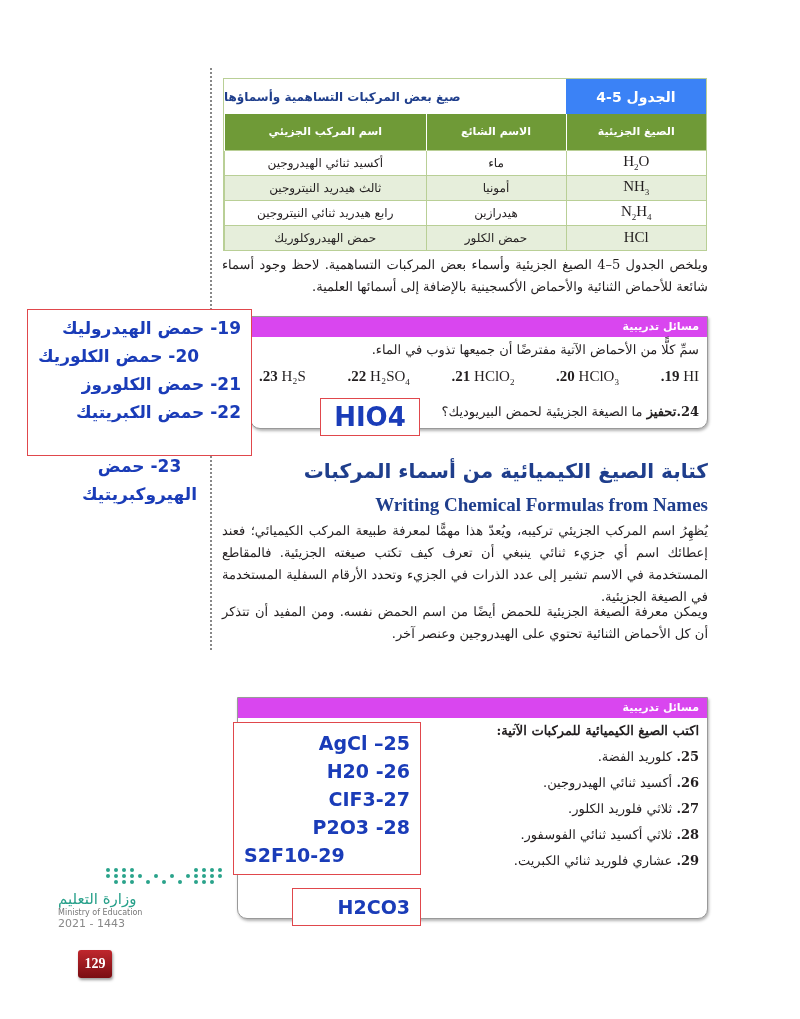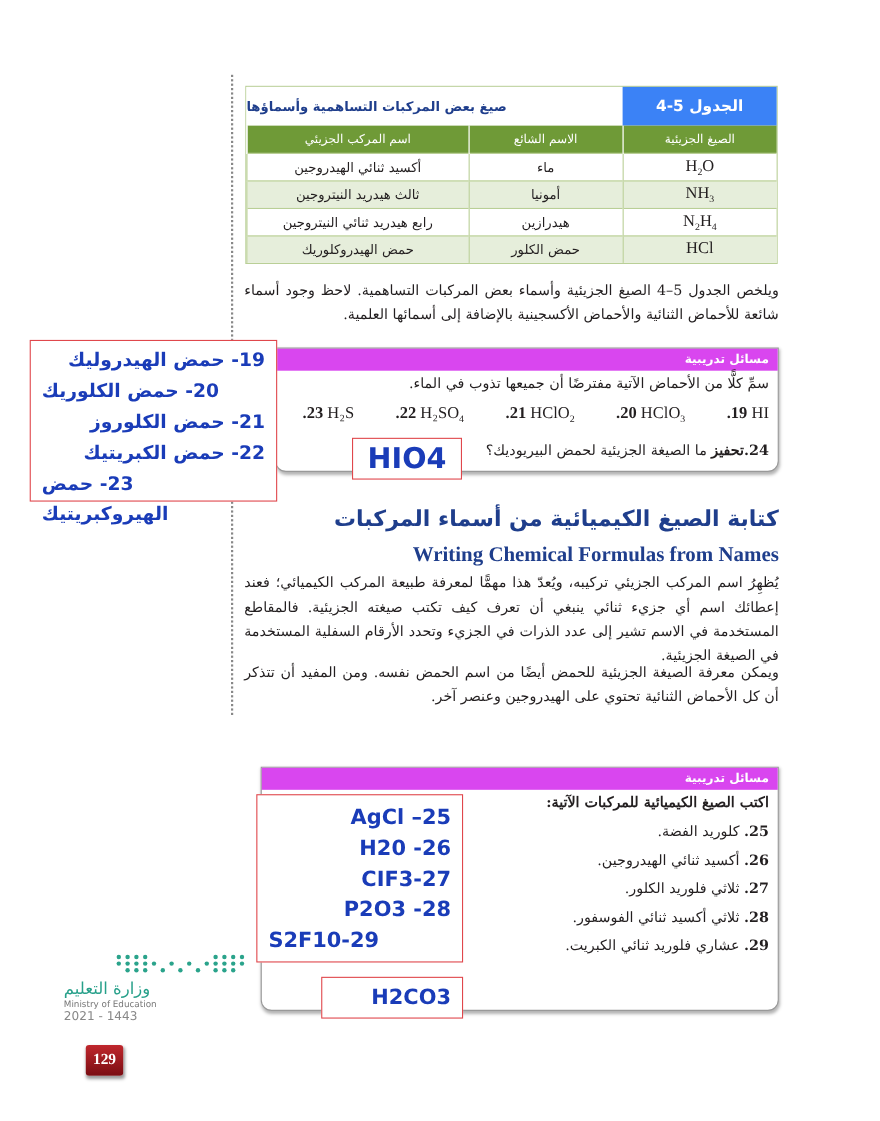--- a/index.html
+++ b/index.html
@@ -7,35 +7,35 @@
   body { position: relative; font-family: "DejaVu Serif", serif; color: #231f20; }
 
   .dotted-rule { position: absolute; left: 210px; top: 68px; height: 582px; border-left: 2px dotted #888; }
 
   
   .table-wrap { position: absolute; left: 223px; top: 78px; width: 484px; border: 1px solid #b9cf96; }
   .table-title-row { display: flex; flex-direction: row-reverse; height: 35px; }
   .table-num { width: 140px; background: #3b82f6; color: #fff; font-family: "DejaVu Sans", sans-serif; font-weight: bold; font-size: 14px; display: flex; align-items: center; justify-content: center; direction: rtl; }
   .table-caption { flex: 1; background: #fff; color: #1f3e8c; font-family: "DejaVu Sans", sans-serif; font-weight: bold; font-size: 12px; display: flex; align-items: center; justify-content: flex-end; padding-right: 10px; direction: rtl; }
   table { width: 100%; border-collapse: collapse; direction: rtl; }
-  th { background: #6f9a37; color: #fff; font-family: "DejaVu Sans", sans-serif; font-weight: normal; font-size: 11px; height: 25px; border-left: 1px solid #fff; }
+  th { background: #6f9a37; color: #fff; font-family: "DejaVu Sans", sans-serif; font-weight: bold; font-size: 11px; height: 36px; border-left: 1px solid #fff; }
   td { height: 25px; font-size: 12px; text-align: center; border-left: 1px solid #b9cf96; border-top: 1px solid #b9cf96; }
   tr.alt td { background: #e6eedb; }
   td.formula { font-family: "Liberation Serif", serif; font-size: 15px; width: 140px; }
   td.common { width: 140px; }
   sub { font-size: 9px; }
 
   .para { position: absolute; left: 222px; width: 486px; direction: rtl; text-align: justify; font-size: 13px; line-height: 22px; }
 
   
   .practice { position: absolute; background: #fff; border: 1px solid #999; border-radius: 0 0 10px 10px; box-shadow: 1px 2px 3px rgba(0,0,0,0.3); }
   .practice-head { height: 20px; background: #d946ef; color: #fff; font-family: "DejaVu Sans", sans-serif; font-weight: bold; font-size: 11px; direction: rtl; padding-right: 8px; line-height: 20px; }
   .practice-line { direction: rtl; font-size: 13px; padding-right: 8px; line-height: 26px; }
   .qs { display: flex; flex-direction: row-reverse; justify-content: space-between; padding: 0 8px; font-family: "Liberation Serif", serif; font-size: 15px; line-height: 26px; }
-  .qs b { font-weight: bold; margin-left: 16px; }
+  .qs b { font-weight: bold; }
 
   .answer-box { position: absolute; border: 1.5px solid #e0474c; background: #fff; color: #1a3cb8; font-family: "DejaVu Sans", sans-serif; font-weight: bold; }
   .answer-line { direction: rtl; text-align: left; }
 
   .heading-ar { position: absolute; right: 92px; top: 459px; font-family: "DejaVu Sans", sans-serif; font-weight: bold; color: #1f3e8c; font-size: 20px; direction: rtl; }
   .heading-en { position: absolute; right: 92px; top: 494px; font-family: "Liberation Serif", serif; font-weight: bold; color: #1f3e8c; font-size: 19px; }
 
   .logo { position: absolute; left: 58px; top: 868px; width: 150px; }
   .dots { display: grid; grid-template-columns: repeat(15, 6px); gap: 2px; margin-left: 48px; }
   .dot { width: 4px; height: 4px; border-radius: 50%; background: #2aa38b; }
@@ -104,21 +104,21 @@
 
 <div class="answer-box" style="left:320px; top:398px; width:100px; height:38px; font-size:26px; display:flex; align-items:center; justify-content:center;">
   <span>HIO4</span>
 </div>
 
 <div class="answer-box" style="left:27px; top:309px; width:225px; height:147px; font-size:17px; padding:4px 10px; line-height:28px;">
   <div class="answer-line" style="text-align:right;">19- حمض الهيدروليك</div>
   <div class="answer-line" style="text-align:left;">20- حمض الكلوريك</div>
   <div class="answer-line" style="text-align:right;">21- حمض الكلوروز</div>
   <div class="answer-line" style="text-align:right;">22- حمض الكبريتيك</div>
-  <div class="answer-line" style="text-align:left;">23- حمض الهيروكبريتيك</div>
+  <div class="answer-line" style="text-align:center;margin-top:26px;">23- حمض الهيروكبريتيك</div>
 </div>
 
 <div class="heading-ar">كتابة الصيغ الكيميائية من أسماء المركبات</div>
 <div class="heading-en">Writing  Chemical Formulas from Names</div>
 
 <p class="para" style="top:520px;">يُظهِرُ اسم المركب الجزيئي تركيبه، ويُعدّ هذا مهمًّا لمعرفة طبيعة المركب الكيميائي؛ فعند إعطائك اسم أي جزيء ثنائي ينبغي أن تعرف كيف تكتب صيغته الجزيئية. فالمقاطع المستخدمة في الاسم تشير إلى عدد الذرات في الجزيء وتحدد الأرقام السفلية المستخدمة في الصيغة الجزيئية.</p>
 <p class="para" style="top:601px;">ويمكن معرفة الصيغة الجزيئية للحمض أيضًا من اسم الحمض نفسه. ومن المفيد أن تتذكر أن كل الأحماض الثنائية تحتوي على الهيدروجين وعنصر آخر.</p>
 
 <div class="practice" style="left:237px; top:697px; width:471px; height:222px;">
   <div class="practice-head">مسائل تدريبية</div>

